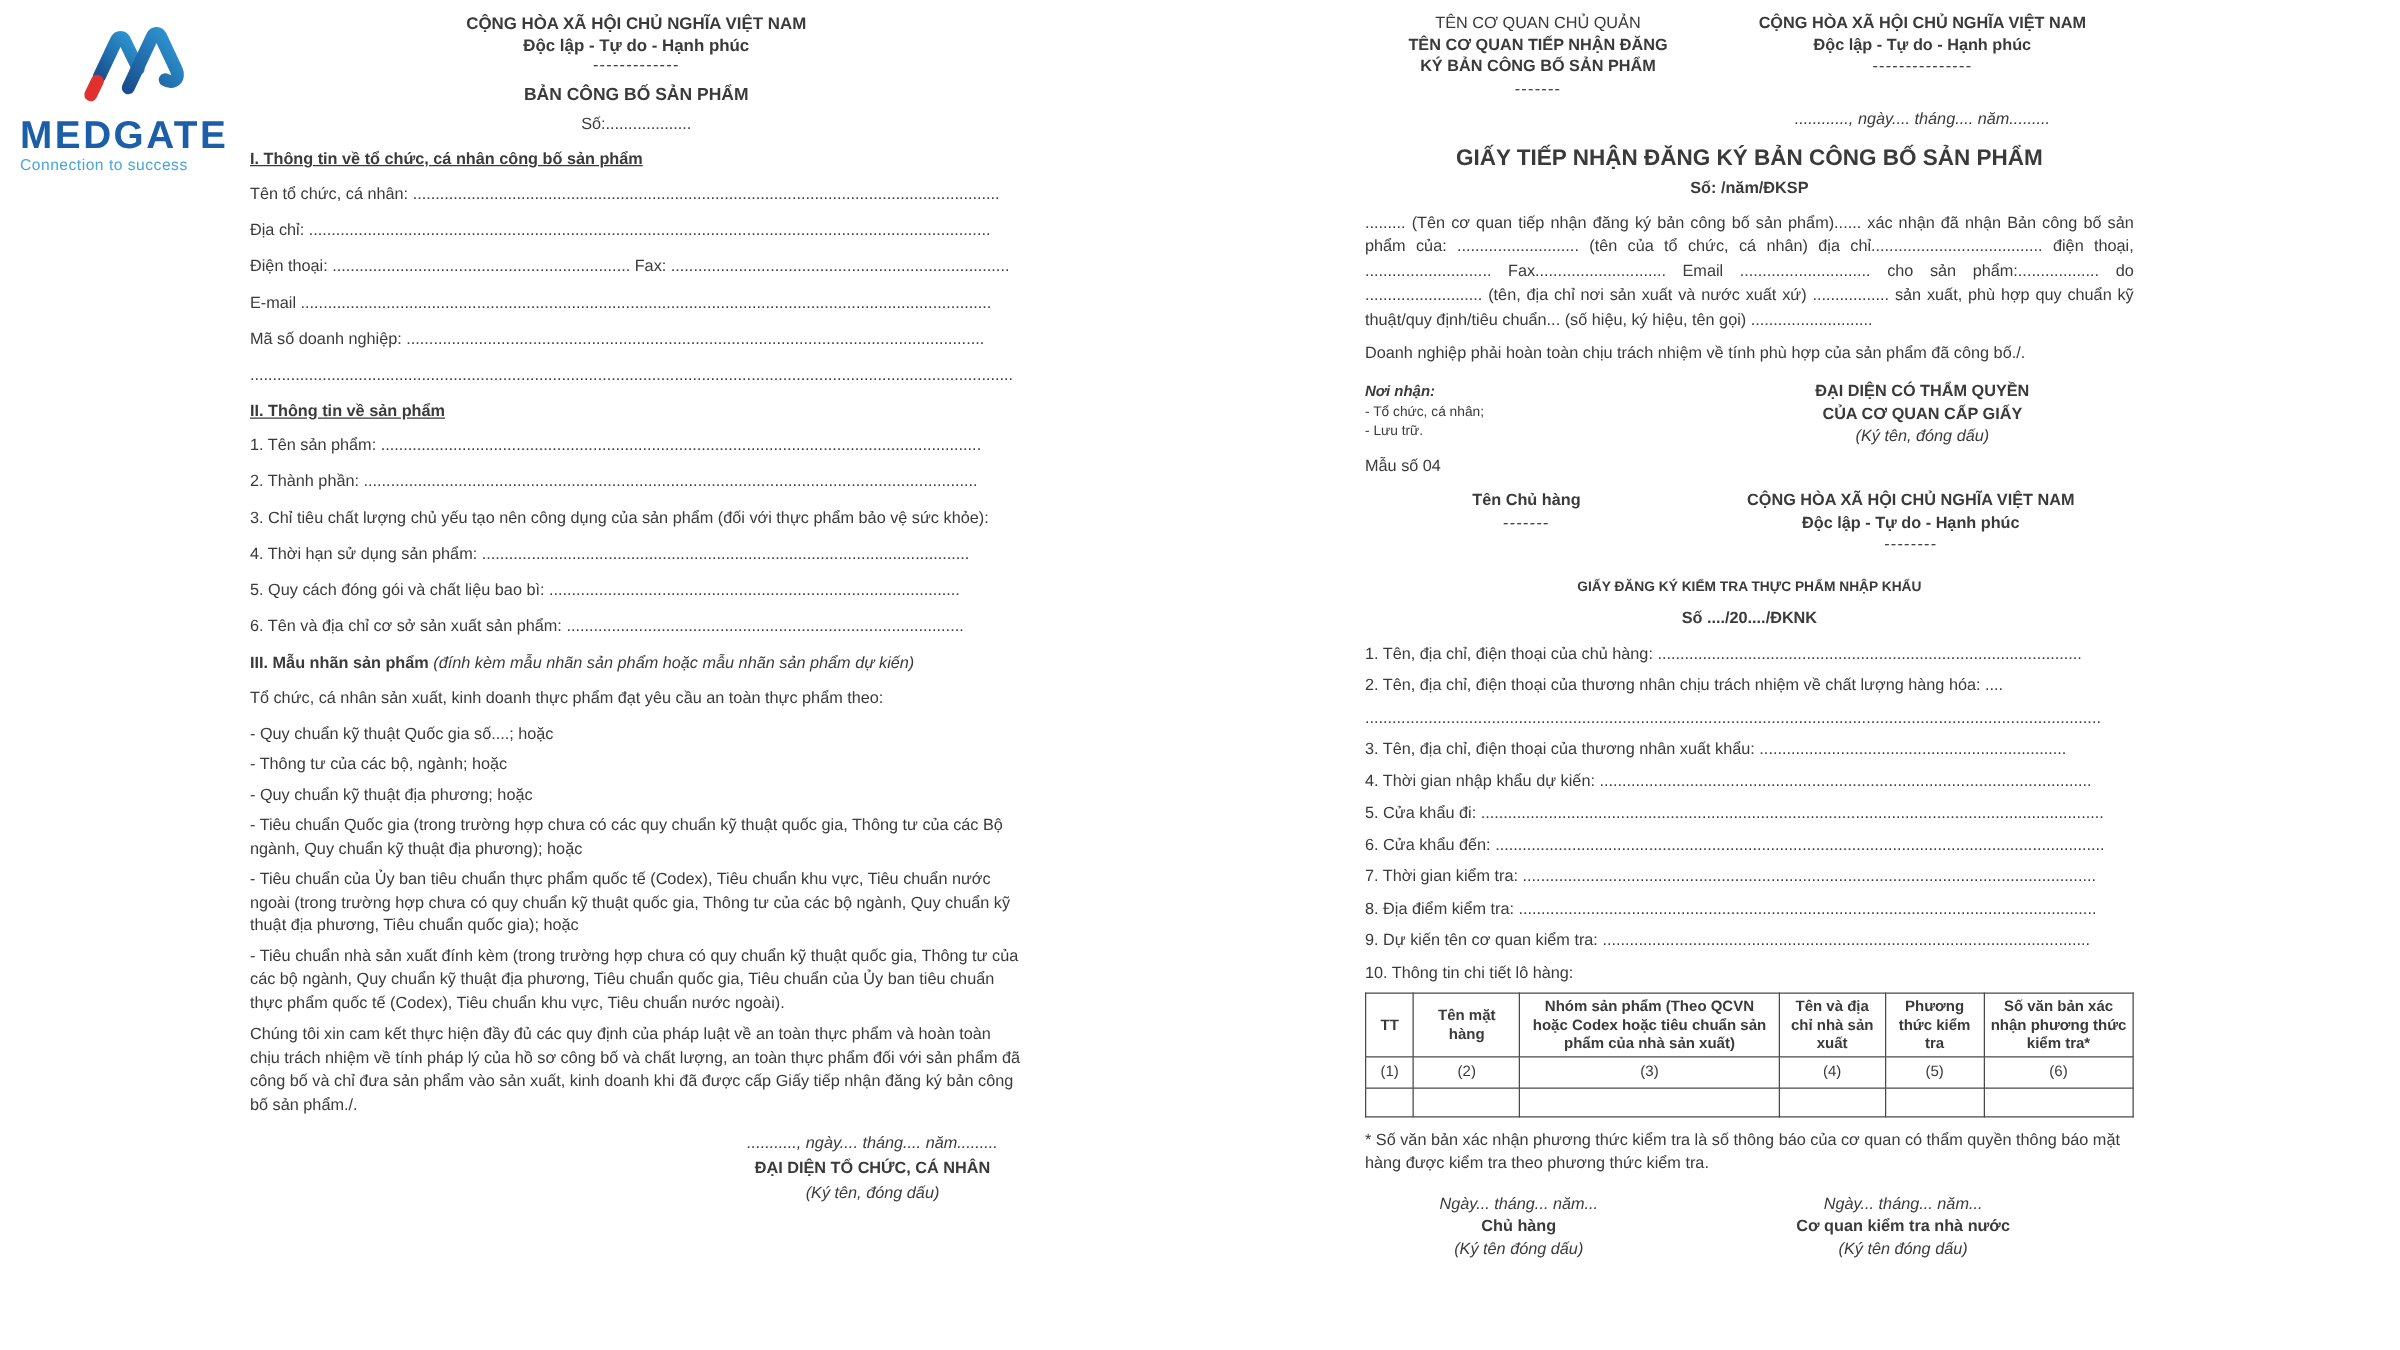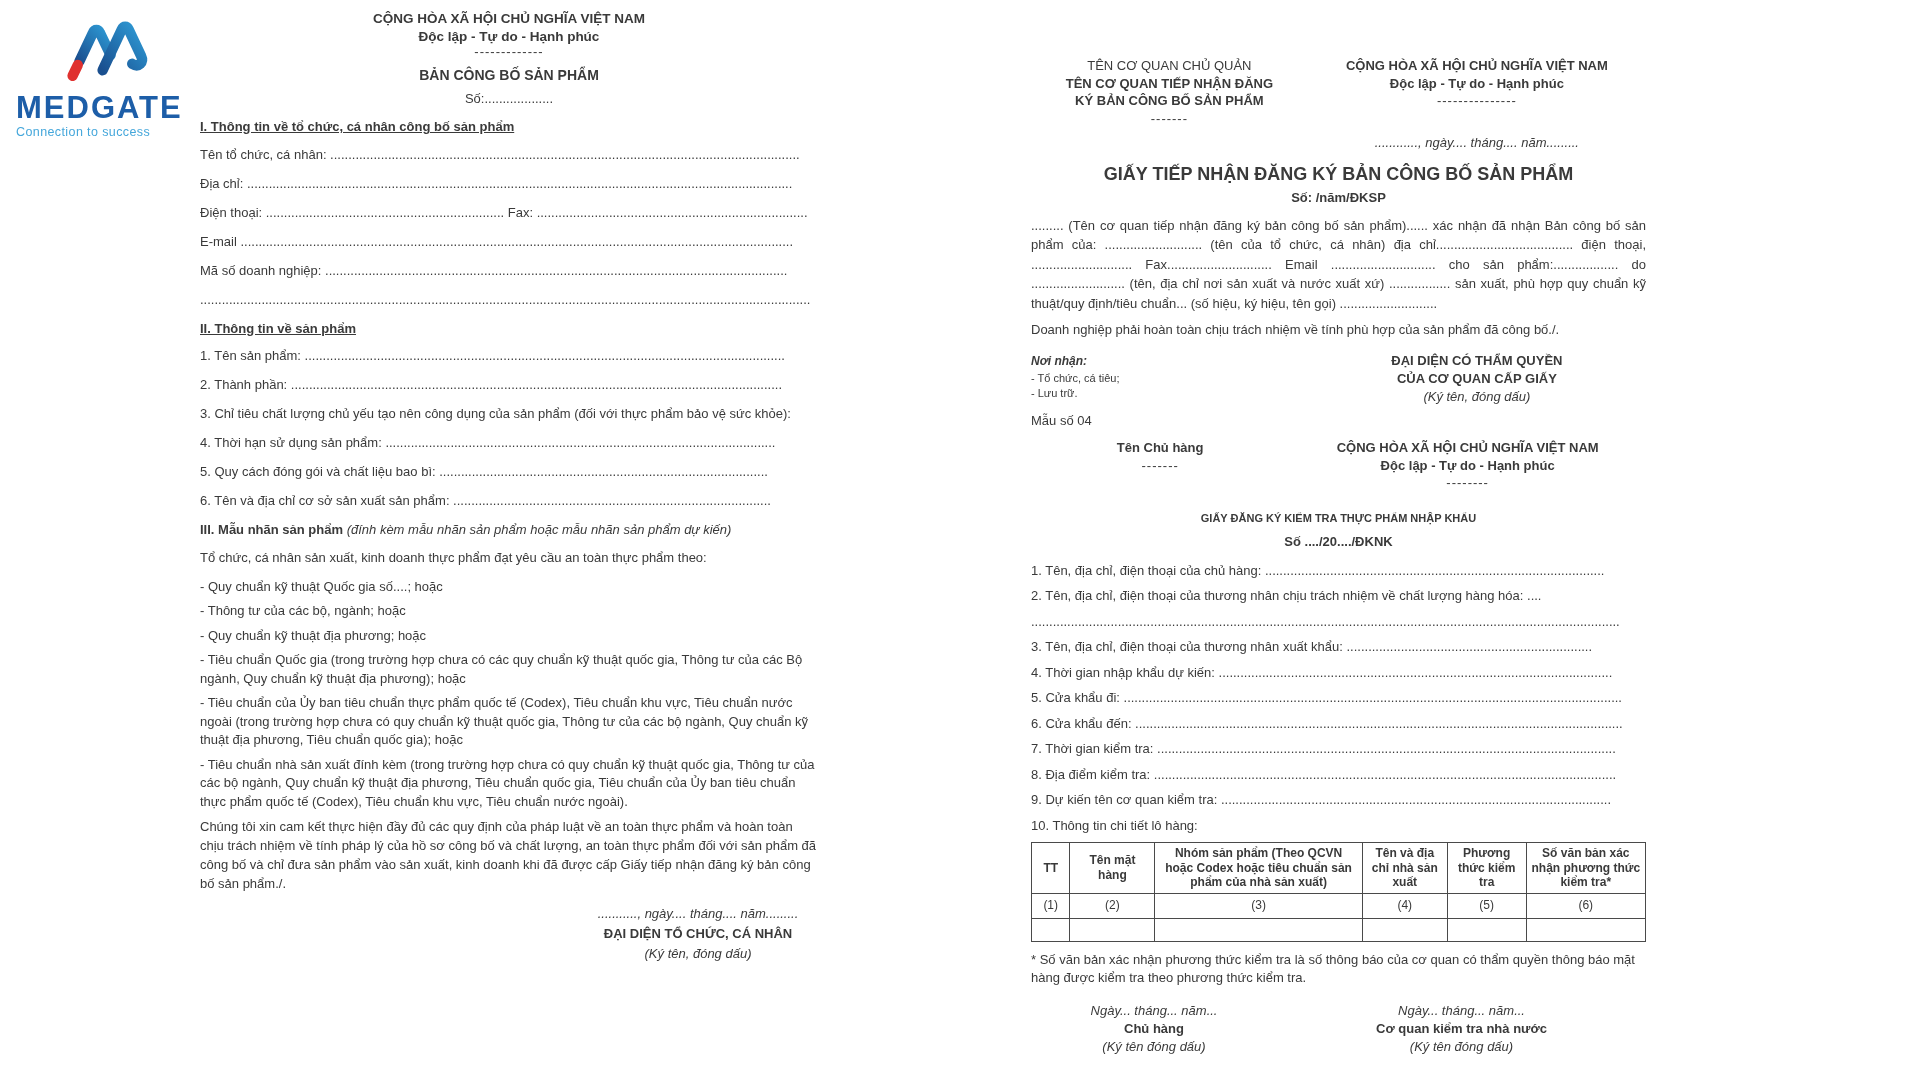--- a/index.html
+++ b/index.html
@@ -16,21 +16,21 @@
   
   p{margin:0 0 10px 0;line-height:18.5px;font-size:13px;}
   .center{text-align:center;}
   .bold{font-weight:bold;}
   .italic{font-style:italic;}
   .clip{white-space:nowrap;overflow:hidden;}
   .small{font-size:11px;line-height:13.5px;}
   .divider{letter-spacing:1px;line-height:12px;margin:0 0 4px 0;}
   
   .col-left{position:absolute;left:200px;top:10px;width:618px;}
-  .col-right{position:absolute;left:1031px;top:10px;width:615px;margin-top:48px;}
+  .col-right{position:absolute;left:1092px;top:10px;width:615px;}
   
   .f1 .nat{font-size:13.5px;line-height:17px;margin-bottom:1px;}
   .f1 .hdr{margin-bottom:8px;}
   .f1 .title{font-size:14px;margin-bottom:5px;}
   .f1 .no{margin-bottom:10px;}
   .f1 .sec{font-weight:bold;margin-bottom:9px;text-decoration:underline;}
   .f1 .line{margin-bottom:10.5px;}
   .f1 .wrapline{margin-bottom:10px;}
   .f1 .std p{margin-bottom:6px;}
   .f1 .commit{margin-bottom:12px;line-height:19px;}
@@ -165,21 +165,21 @@
       </div>
       <p class="italic date">............, ngày.... tháng.... năm.........</p>
       <p class="center bold title">GIẤY TIẾP NHẬN ĐĂNG KÝ BẢN CÔNG BỐ SẢN PHẨM</p>
       <p class="center bold no">Số: /năm/ĐKSP</p>
       <p class="body">......... (Tên cơ quan tiếp nhận đăng ký bản công bố sản phẩm)...... xác nhận đã nhận Bản công bố sản phẩm của: ........................... (tên của tổ chức, cá nhân) địa chỉ...................................... điện thoại, ............................ Fax............................. Email ............................. cho sản phẩm:.................. do .......................... (tên, địa chỉ nơi sản xuất và nước xuất xứ) ................. sản xuất, phù hợp quy chuẩn kỹ thuật/quy định/tiêu chuẩn... (số hiệu, ký hiệu, tên gọi) ...........................</p>
       <p class="resp">Doanh nghiệp phải hoàn toàn chịu trách nhiệm về tính phù hợp của sản phẩm đã công bố./.</p>
       <div class="sigrow">
         <div class="recip">
           <p class="lbl">Nơi nhận:</p>
           <div class="small">
-              <p class="small">- Tổ chức, cá tiêu;</p>
+              <p class="small">- Tổ chức, cá nhân;</p>
               <p class="small">- Lưu trữ.</p>
             </div>
         </div>
         <div class="authsig">
           <p class="bold">ĐẠI DIỆN CÓ THẨM QUYỀN</p>
           <p class="bold">CỦA CƠ QUAN CẤP GIẤY</p>
           <p class="italic">(Ký tên, đóng dấu)</p>
         </div>
       </div>
       <p class="form-number">Mẫu số 04</p>

